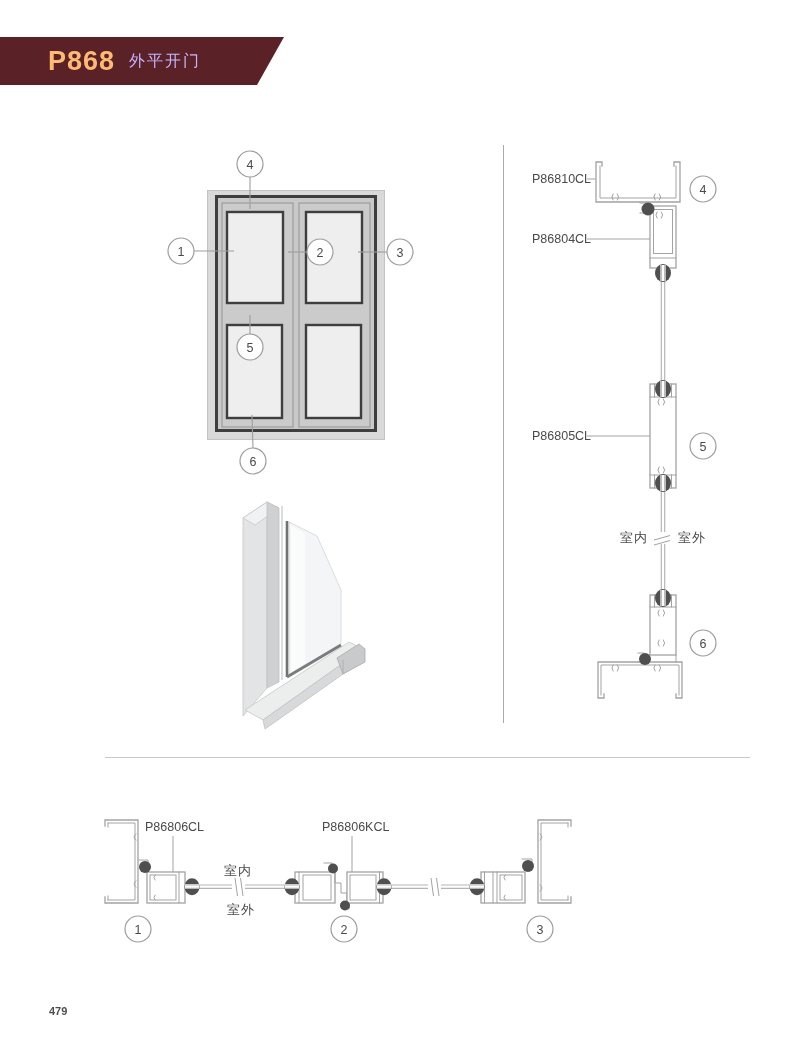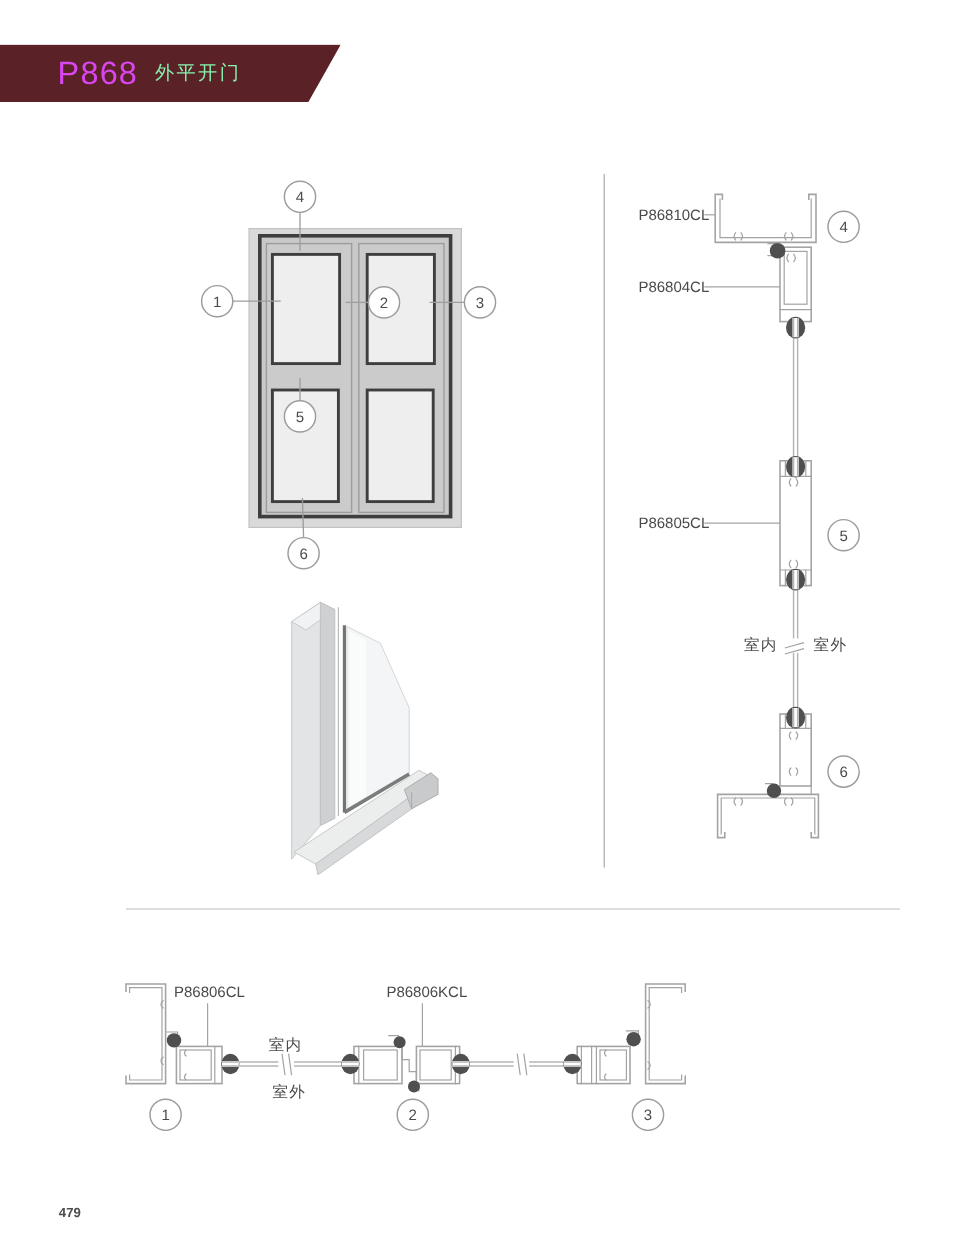--- a/index.html
+++ b/index.html
@@ -2,22 +2,22 @@
 <html><head>
 <meta charset="utf-8">
 <style>
   html,body{margin:0;padding:0;background:#fff;}
   #page{position:relative;width:800px;height:1041px;background:#ffffff;overflow:hidden;
         font-family:"Liberation Sans","DejaVu Sans",sans-serif;}
   
   #banner{position:absolute;left:0;top:37px;width:284px;height:48px;background:#5a2227;
           clip-path:polygon(0 0,100% 0,calc(100% - 27px) 100%,0 100%);
           display:flex;align-items:center;}
-  #banner .model{color:#d946ef;font-size:27px;font-weight:normal;margin-left:48px;letter-spacing:1px;}
-  #banner .title{color:#86efac;font-size:16px;margin-left:14px;letter-spacing:2px;}
+  #banner .model{color:#fdba74;font-size:27px;font-weight:bold;margin-left:48px;letter-spacing:1px;}
+  #banner .title{color:#c4b5fd;font-size:16px;margin-left:14px;letter-spacing:2px;}
   
   .vdiv{position:absolute;left:503px;top:145px;width:1px;height:578px;background:#aaaaaa;}
   .hdiv{position:absolute;left:105px;top:757px;width:645px;height:1px;background:#c9c9c9;}
   
   .fig{position:absolute;}
   
   .p  {fill:none;stroke:#a3a3a3;stroke-width:1.3;stroke-linecap:square;stroke-linejoin:miter;}
   .p2 {stroke-width:1;}
   .pw {fill:#ffffff;stroke:#a3a3a3;stroke-width:1.3;}
   .ldr{fill:none;stroke:#a3a3a3;stroke-width:1;}

